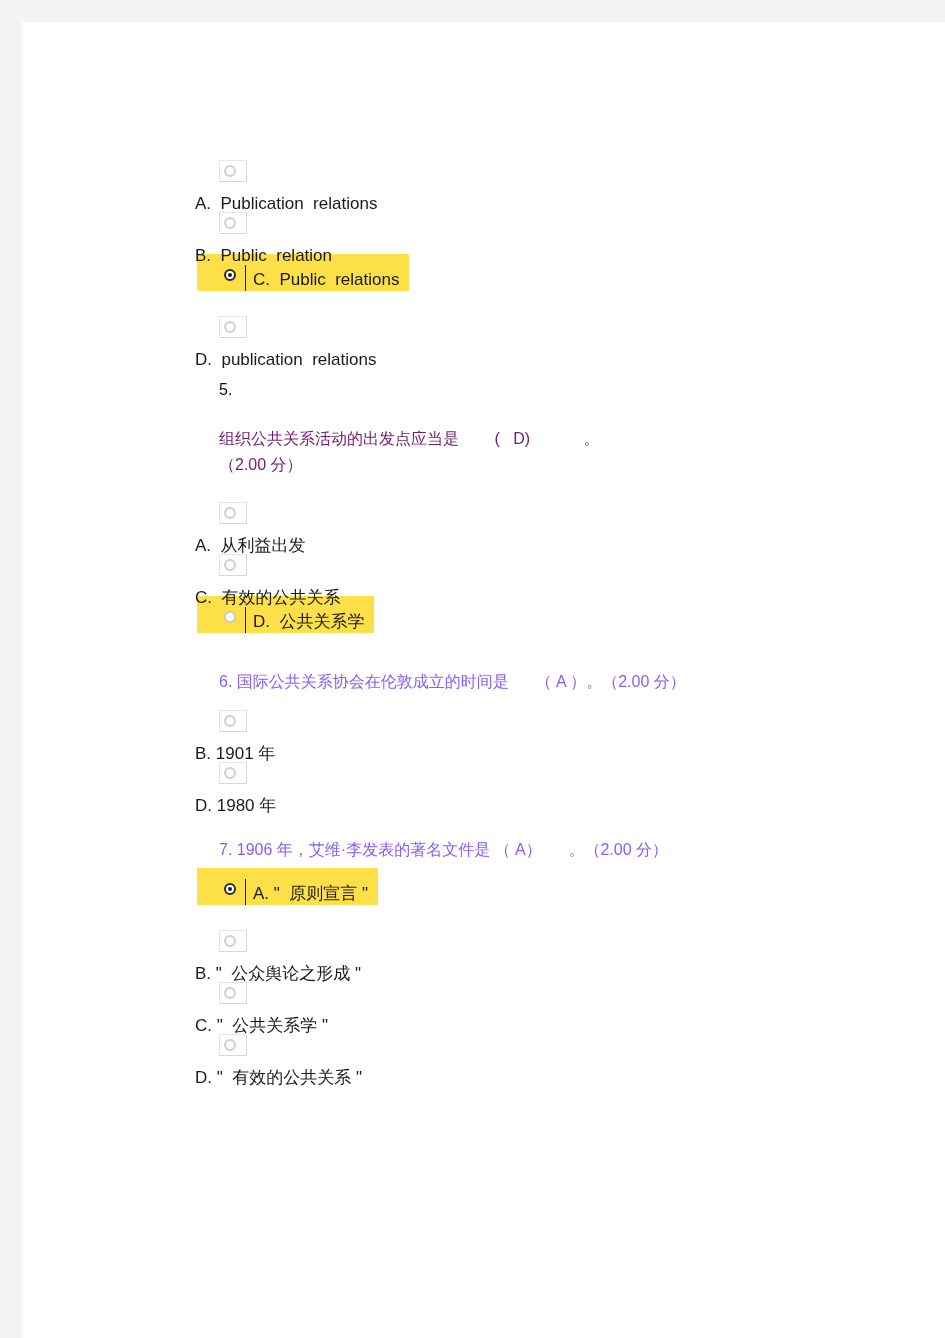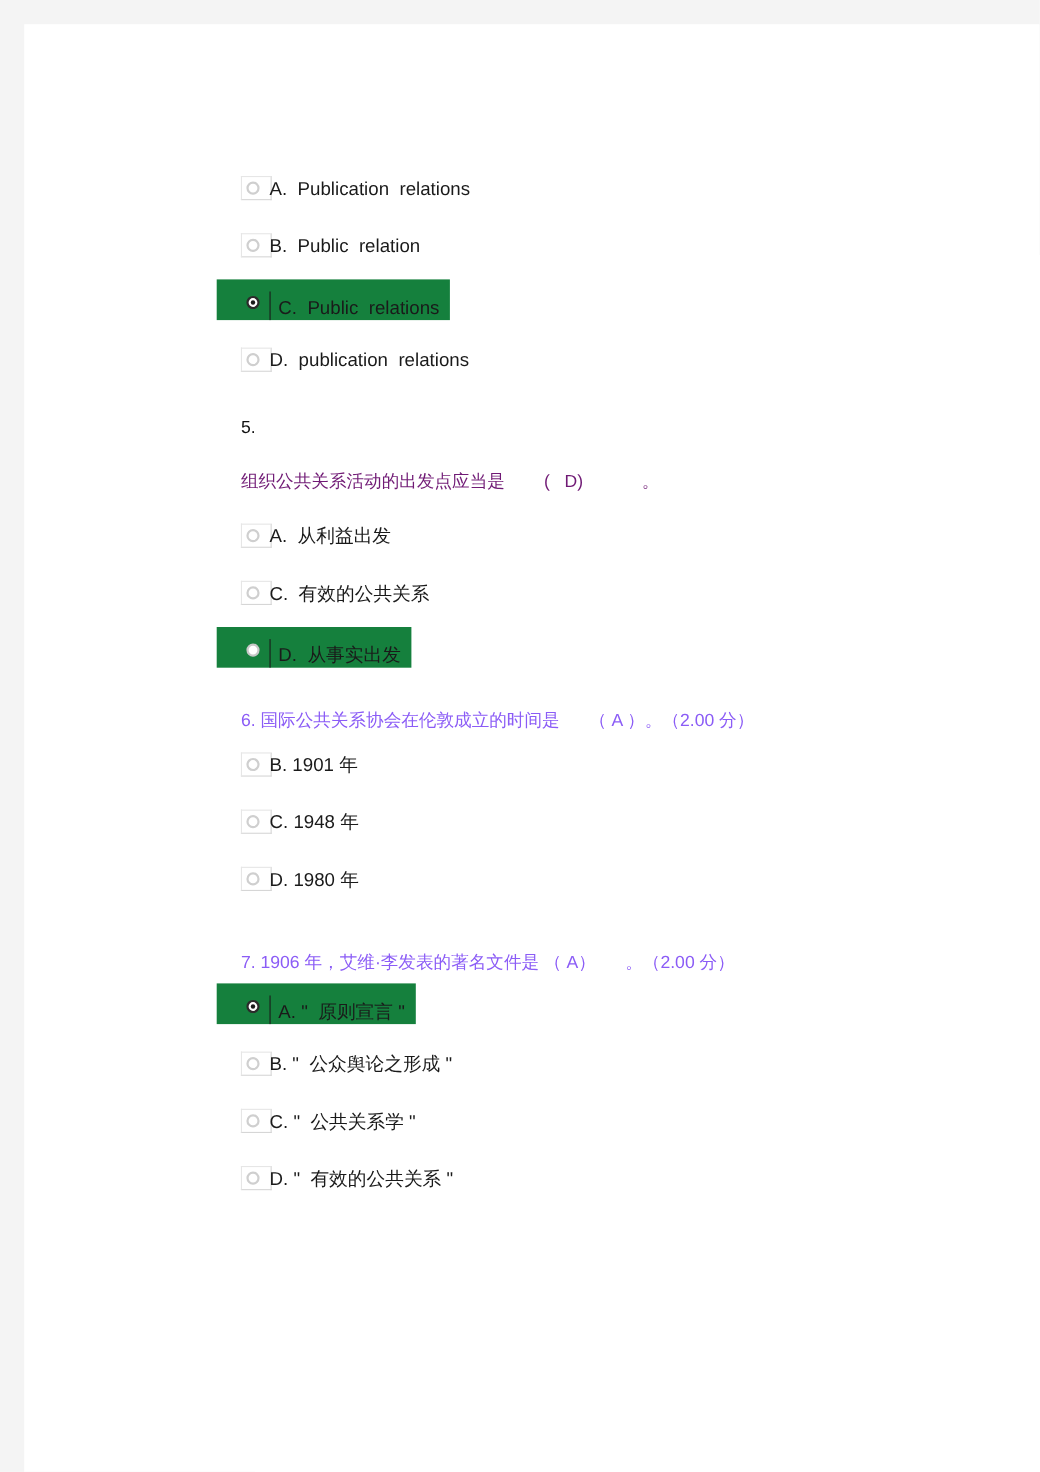--- a/index.html
+++ b/index.html
@@ -56,20 +56,21 @@
     white-space: pre;
   }
 
   
   .opt {
     display: flex;
     align-items: flex-start;
     margin: 0;
     padding: 0;
     height: 52px;
+    flex-direction: column;
   }
 
   .radio-box {
     flex: 0 0 auto;
     width: 28px;
     height: 22px;
     background: #ffffff;
     border: 1px solid #d6d6d6;
     border-top-color: #e6e6e6;
     border-left-color: #e6e6e6;
@@ -119,21 +120,21 @@
     margin-top: 11px;
     margin-left: -2px;
     white-space: pre;
     position: relative;
   }
 
   
   .hl-wrap {
     display: inline-flex;
     align-items: flex-start;
-    background: #15803d;
+    background: #fde047;
     padding: 0;
     justify-content: space-between;
   }
   .opt.hl {
     height: 52px;
   }
   .opt.hl .opt-label {
     padding-right: 10px;
   }
   .caret {
@@ -190,20 +191,21 @@
 
     <div class="spacer-md"></div>
 
     <div class="q-block">
 
       <div class="q-num">5.</div>
 
       <div style="height:26px"></div>
 
       <div class="q-stem">组织公共关系活动的出发点应当是        (   D)            。</div>
+      <div class="q-stem">（2.00 分）</div>
 
       <div style="height:14px"></div>
 
       <div class="opt">
         <span class="radio-box">
           <span class="radio"></span>
         </span>
         <span class="opt-label">A.  从利益出发</span>
       </div>
 
@@ -213,47 +215,41 @@
           <span class="radio"></span>
         </span>
         <span class="opt-label">C.  有效的公共关系</span>
       </div>
 
       <div class="opt hl">
         <span class="hl-wrap">
           <span class="radio-box">
             <span class="radio ring-light"></span>
           </span>
-          <span class="opt-label"><span class="caret"></span><span>D.  从事实出发</span></span>
+          <span class="opt-label"><span class="caret"></span><span>D.  公共关系学</span></span>
         </span>
       </div>
     </div>
 
     <div class="spacer-md"></div>
 
     <div class="q-block">
 
       <div class="q-stem-inline">6. 国际公共关系协会在伦敦成立的时间是      （ A ）。（2.00 分）</div>
 
       <div style="height:6px"></div>
 
 
       <div class="opt">
         <span class="radio-box">
           <span class="radio"></span>
         </span>
         <span class="opt-label">B. 1901 年</span>
       </div>
 
-      <div class="opt">
-        <span class="radio-box">
-          <span class="radio"></span>
-        </span>
-        <span class="opt-label">C. 1948 年</span>
-      </div>
 
       <div class="opt">
         <span class="radio-box">
           <span class="radio"></span>
         </span>
         <span class="opt-label">D. 1980 年</span>
       </div>
     </div>
 
     <div class="spacer-lg"></div>

